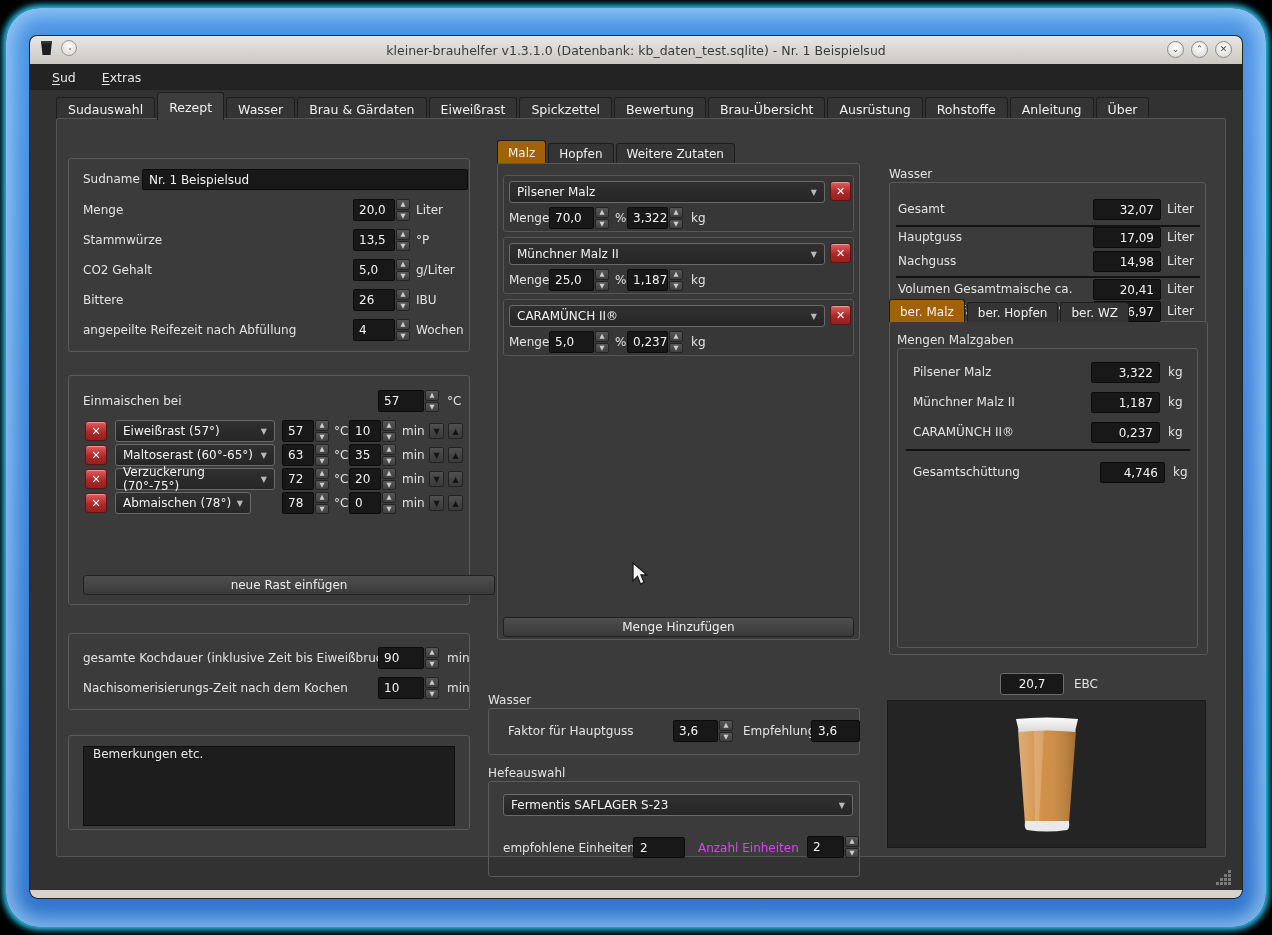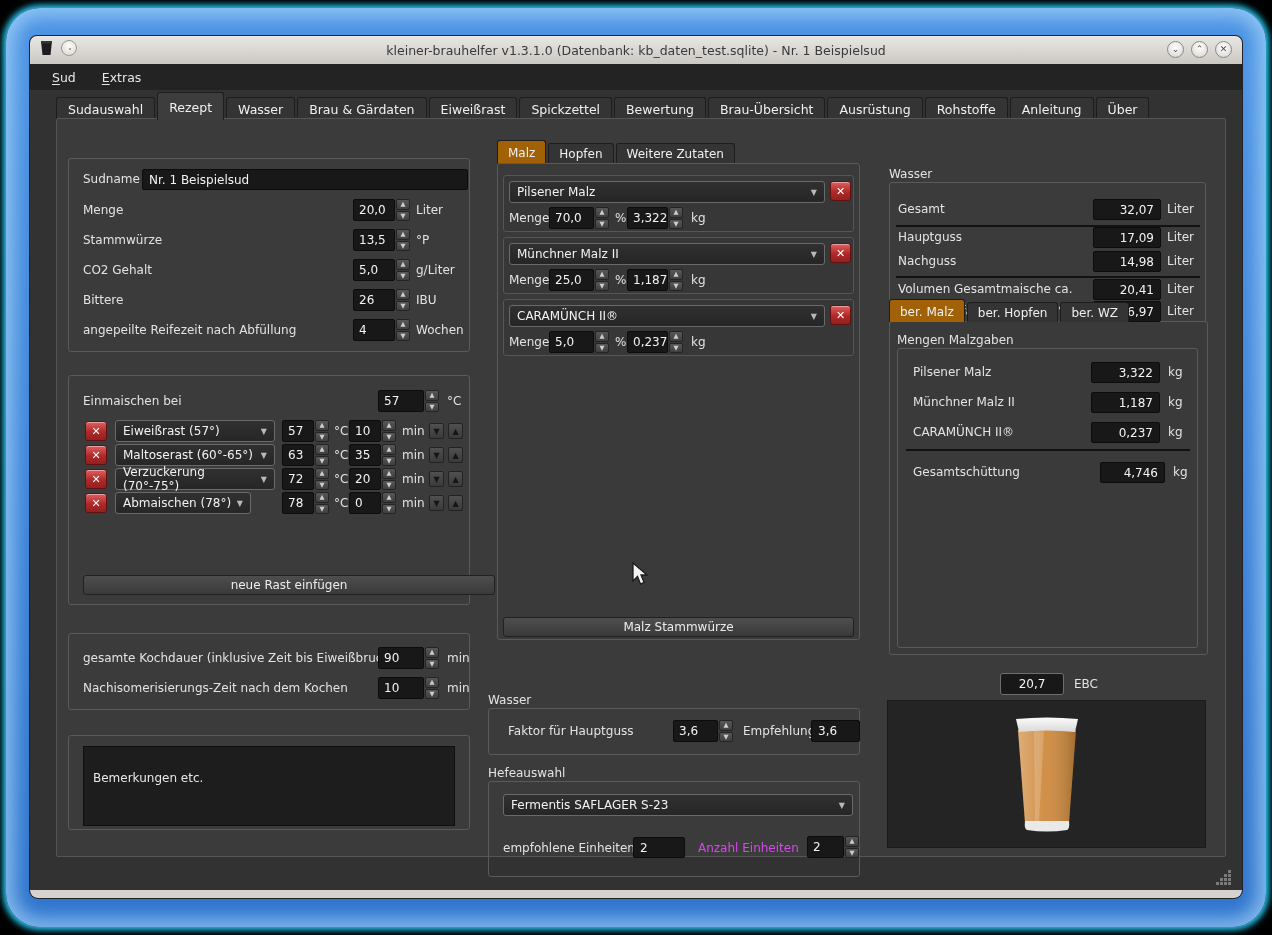--- a/index.html
+++ b/index.html
@@ -70,21 +70,21 @@
          justify-content:center; z-index:5; }
   .xbtn { position:absolute; background:linear-gradient(#e06060 0%,#b02828 55%,#932020 100%);
           border:1px solid #5f1212; border-radius:3px; color:#fff; font-size:11px; font-weight:bold;
           display:flex; align-items:center; justify-content:center;
           box-shadow:inset 0 1px 0 rgba(255,255,255,.4); z-index:5; }
   .mvbtn { position:absolute; background:linear-gradient(#505050,#3a3a3a); border:1px solid #222;
            border-radius:2px; color:#151515; font-size:8px; display:flex; align-items:center;
            justify-content:center; z-index:5; }
   .hline { position:absolute; height:2px; background:#121212; z-index:4; }
   .notes { position:absolute; background:#1d1d1d; border:1px solid #0f0f0f; color:#e8e8e8;
-           font-size:12px; padding:24px 9px; z-index:4; }
+           font-size:12px; padding:0 9px; z-index:4; }
   .olive { color:#d946ef; }
 
   
   .stabbar { position:absolute; display:flex; align-items:flex-end; z-index:5; }
   .stab { height:20px; padding:3px 10px 0; margin-right:2px; font-size:12px; color:#efefef;
           background:#343434; border:1px solid #1d1d1d; border-bottom:none; border-radius:3px 3px 0 0;
           white-space:nowrap; }
   .stab.active { height:23px; padding-top:5px; background:#a16207; }
 
   .beerpanel { position:absolute; background:#242424; border:1px solid #1a1a1a; z-index:4; }
@@ -398,21 +398,21 @@
     <div class="lbl" style="left:585px;top:245px">%</div>
     <div class="spin" style="left:597px;top:241px;width:56px">
         <div class="sfield">0,237</div>
         <div class="sbtns">
           <div class="sbtn">▲</div>
           <div class="sbtn">▼</div>
         </div>
       </div>
     <div class="lbl" style="left:661px;top:245px">kg</div>
 
-    <div class="btn" style="left:473px;top:527px;width:351px;height:20px">Malz Stammwürze</div>
+    <div class="btn" style="left:473px;top:527px;width:351px;height:20px">Menge Hinzufügen</div>
 
     <div class="lbl" style="left:458px;top:603px">Wasser</div>
     <div class="group" style="left:458px;top:618px;width:372px;height:47px"></div>
     <div class="lbl" style="left:478px;top:634px">Faktor für Hauptguss</div>
     <div class="spin" style="left:643px;top:630px;width:60px">
       <div class="sfield">3,6</div>
       <div class="sbtns">
           <div class="sbtn">▲</div>
           <div class="sbtn">▼</div>
         </div>

